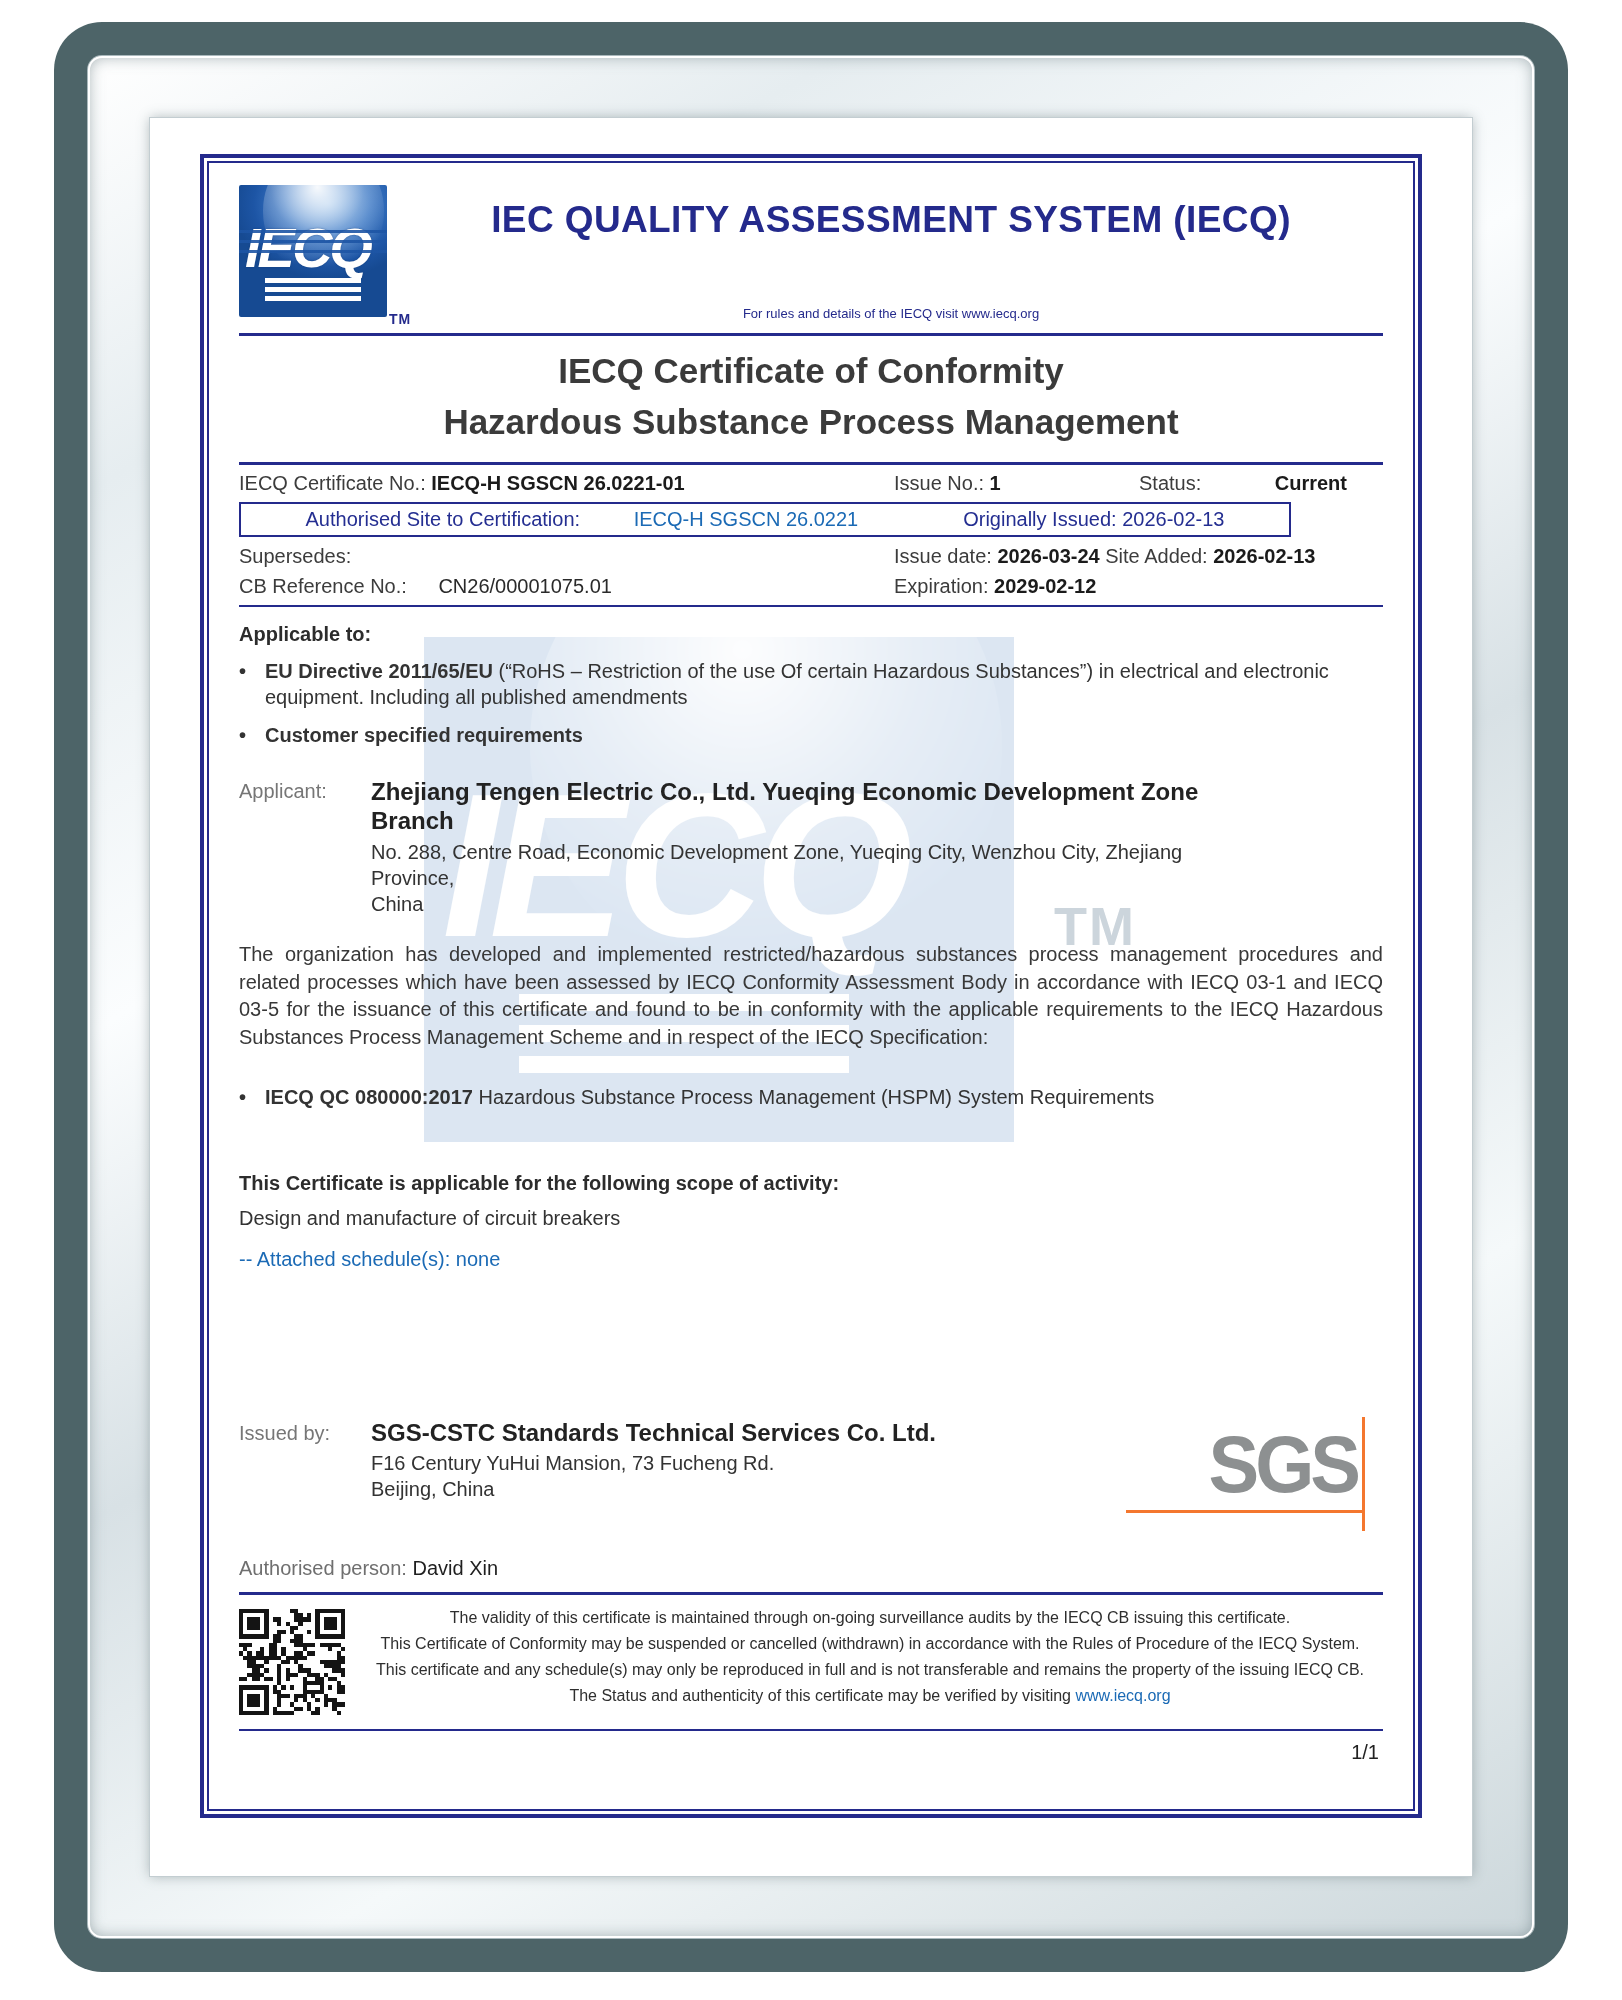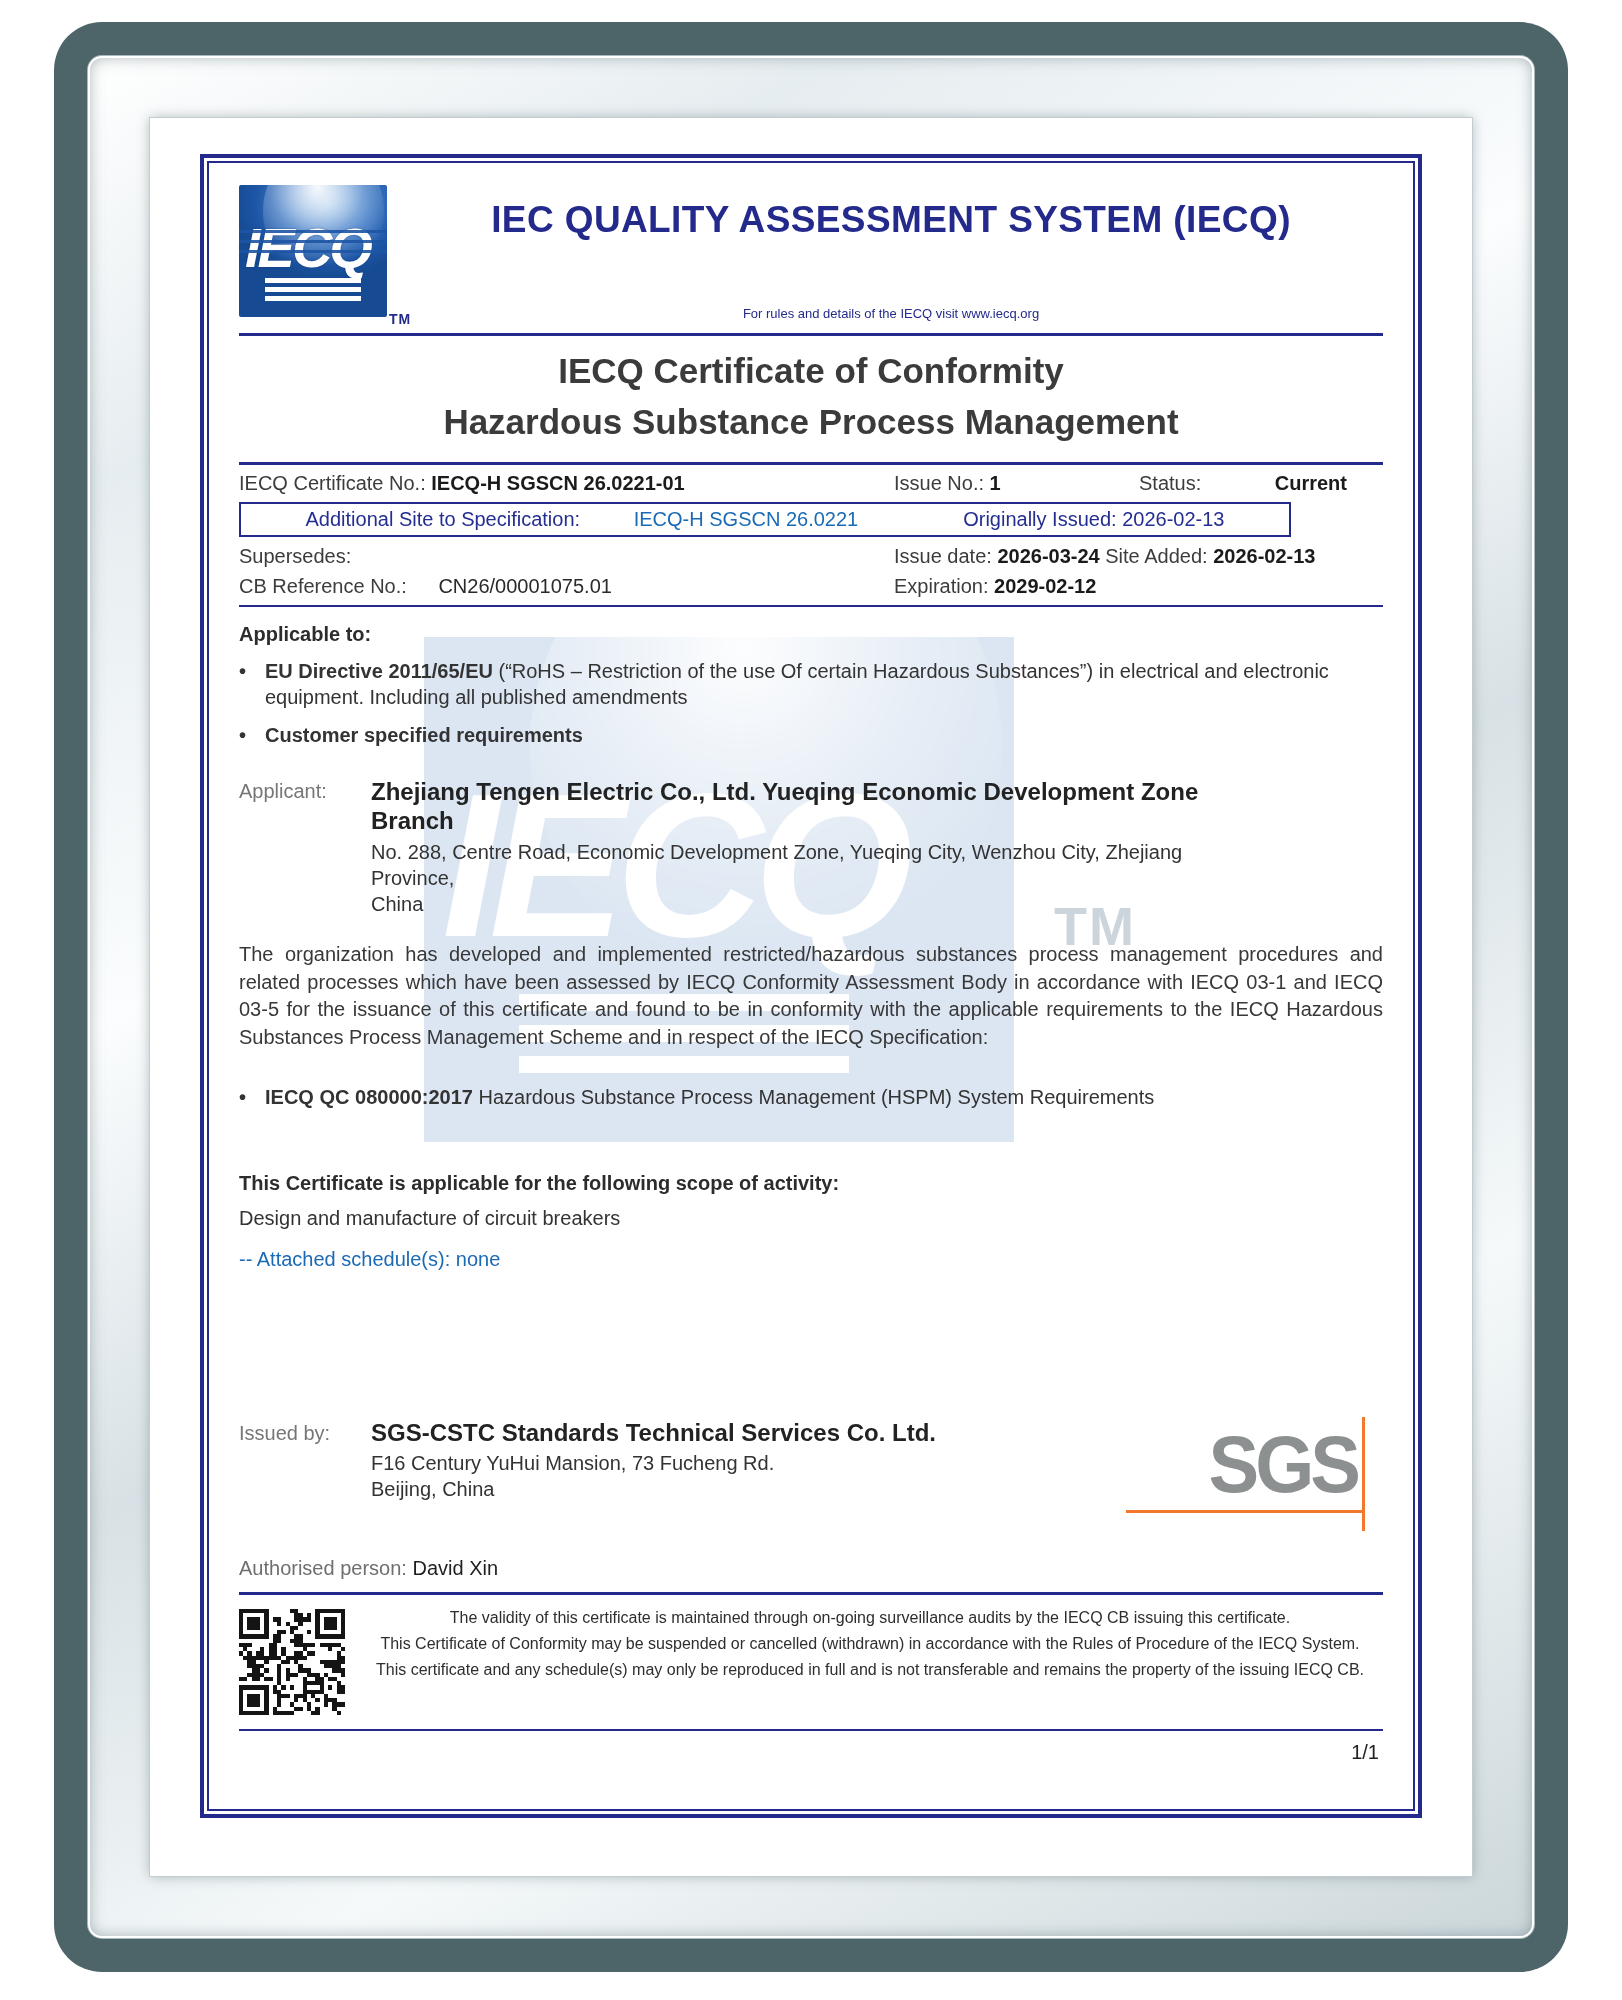--- a/index.html
+++ b/index.html
@@ -215,21 +215,21 @@
                   <strong>1</strong>
                 </span>
                 <span class="c3">
                   <span>Status:</span>
                   <strong>Current</strong>
                 </span>
               </div>
 
               <div class="addl-box">
                 <span>
-                  <span class="navy">Additional Site to Specification:</span>
+                  <span class="navy">Authorised Site to Certification:</span>
                   <span class="blue">IECQ-H SGSCN 26.0221</span>
                 </span>
                 <span class="navy">
                   <span>Originally Issued:</span>
                   <span>2026-02-13</span>
                 </span>
               </div>
 
               <div class="row">
                 <span class="c1">Supersedes:</span>
@@ -523,20 +523,23 @@
                     <rect x="55" y="120" width="5" height="5" fill="#141414"></rect>
                     <rect x="60" y="120" width="5" height="5" fill="#141414"></rect>
                     <rect x="85" y="120" width="5" height="5" fill="#141414"></rect>
                     <rect x="90" y="120" width="5" height="5" fill="#141414"></rect>
                     <rect x="115" y="120" width="5" height="5" fill="#141414"></rect>
                   </svg></div>
               <div class="foot-lines">
                 <div>The validity of this certificate is maintained through on-going surveillance audits by the IECQ CB issuing this certificate.</div>
                 <div>This Certificate of Conformity may be suspended or cancelled (withdrawn) in accordance with the Rules of Procedure of the IECQ System.</div>
                 <div>This certificate and any schedule(s) may only be reproduced in full and is not transferable and remains the property of the issuing IECQ CB.</div>
+                <div>
+                  <span>The Status and authenticity of this certificate may be verified by visiting </span><a href="#">www.iecq.org</a>
+                </div>
               </div>
             </div>
 
             <hr class="rule2" style="margin-top:10px">
             <div class="page">1/1</div>
 
           </div>
         </div>
       </div>
     </div>

